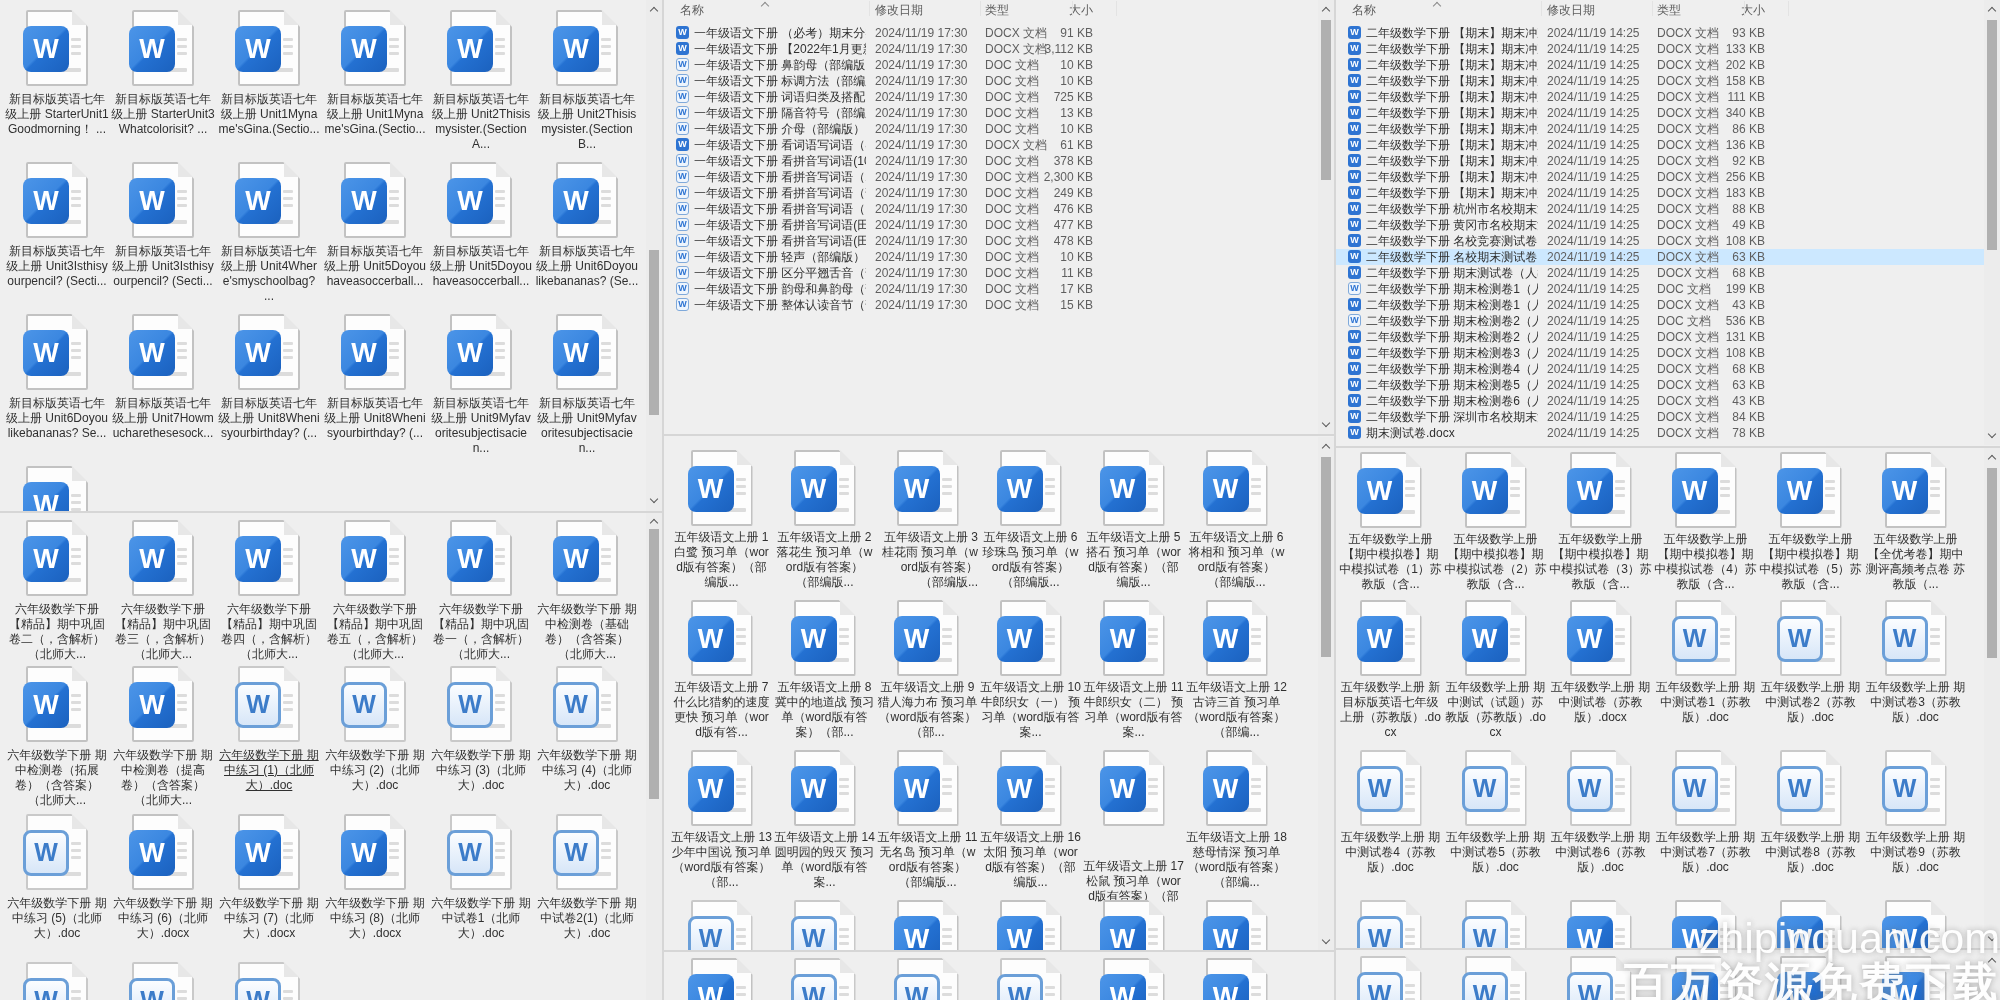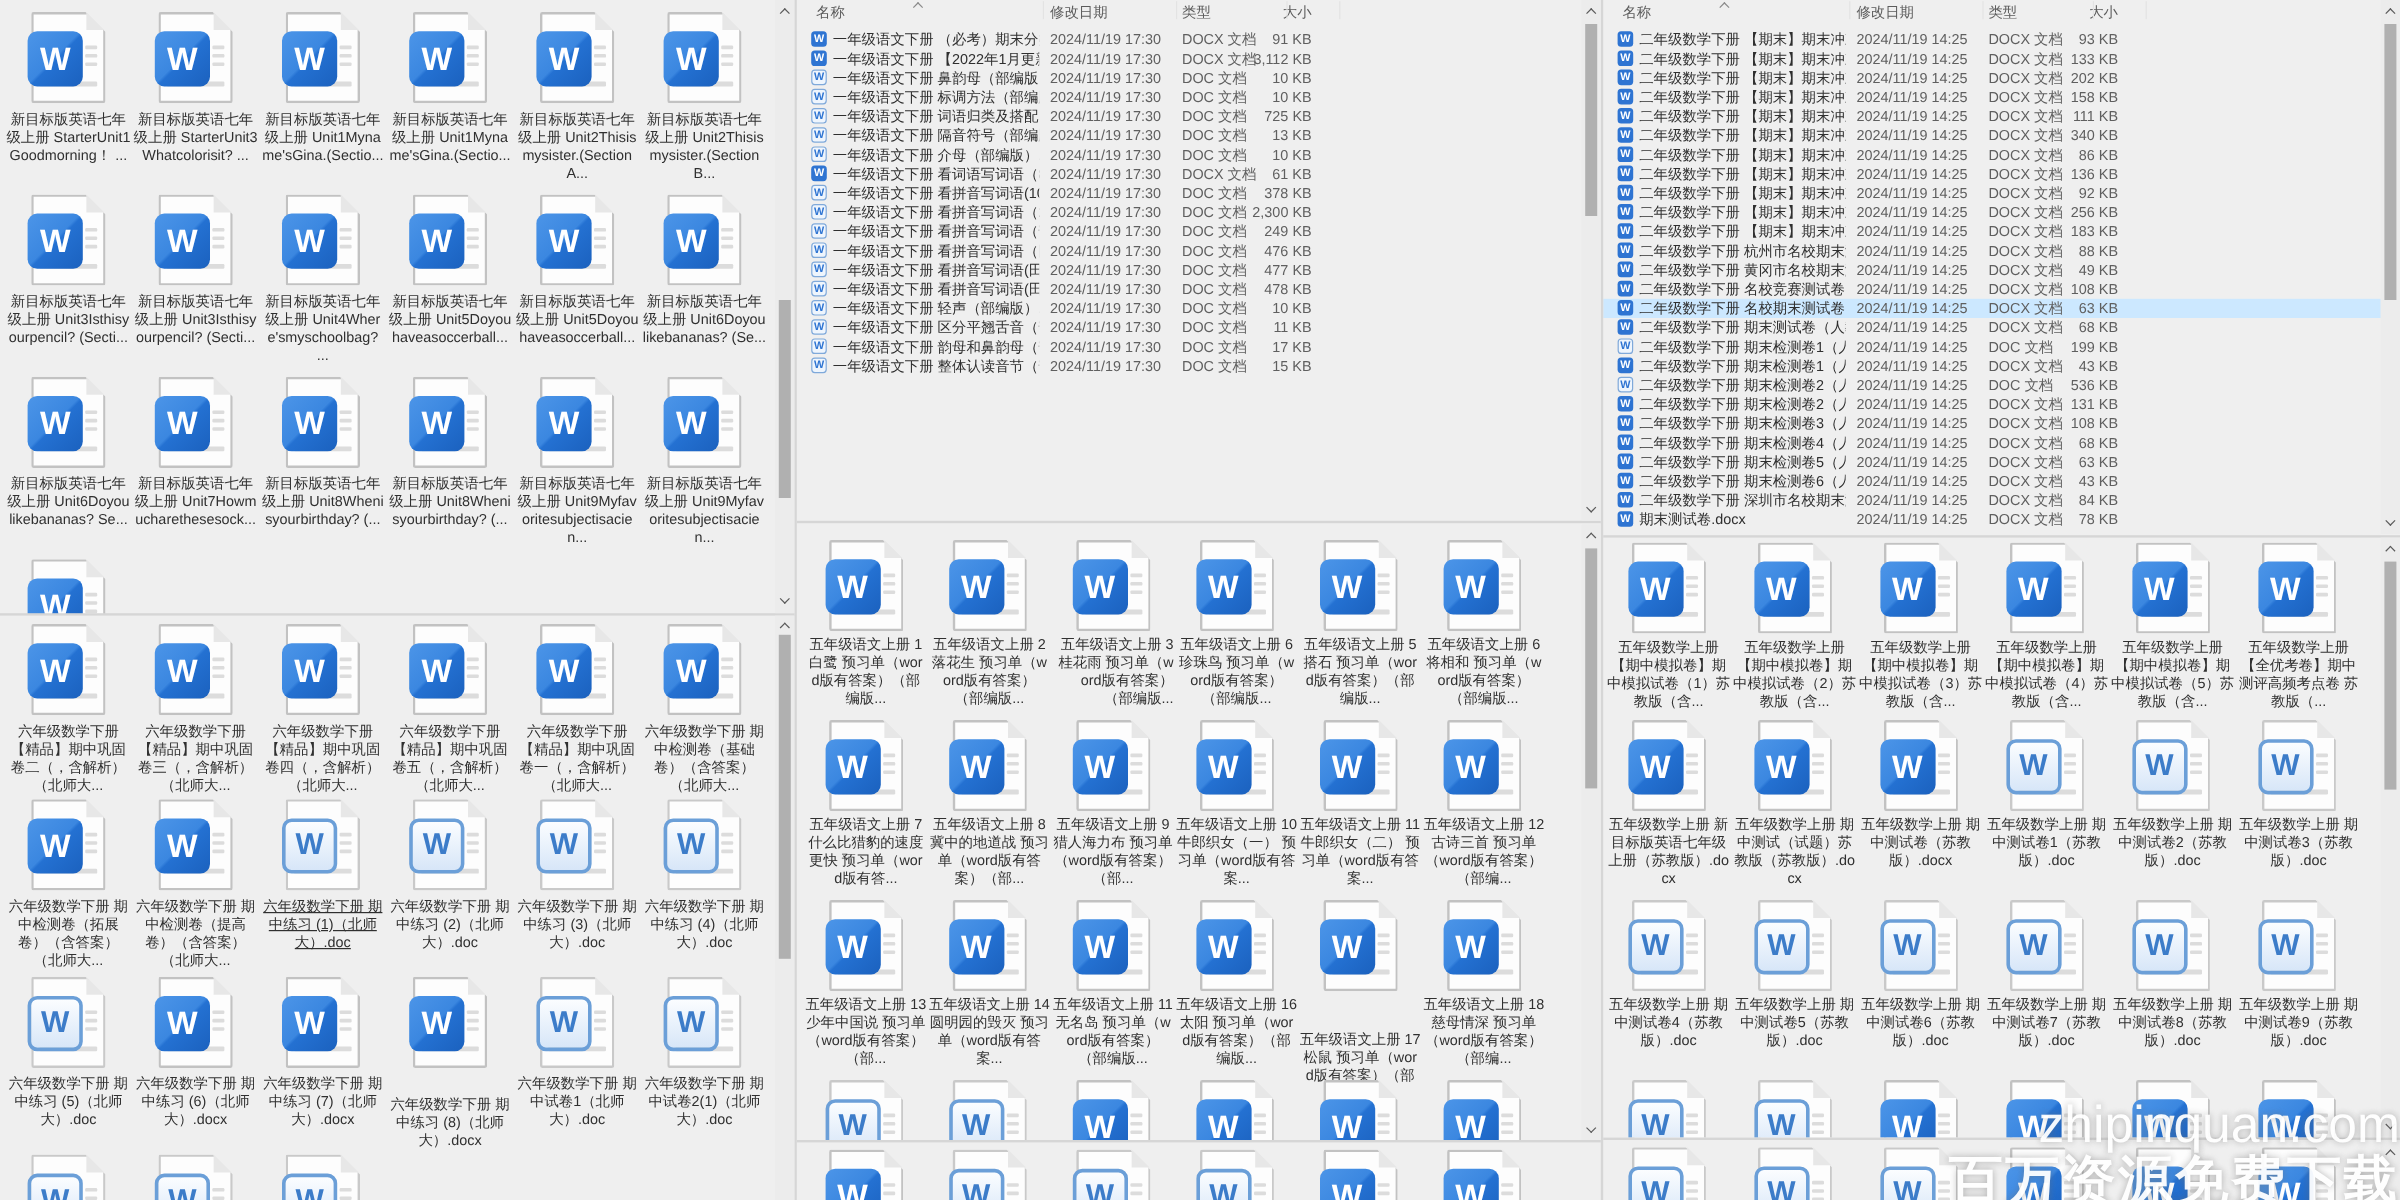--- a/index.html
+++ b/index.html
@@ -473,21 +473,21 @@
       <div class="gcell" style="left: 322px; top: 300px; width: 106px; height: 144px;">
         <div class="doc-icon">
           <div class="pg"></div>
           <div class="flap"></div>
           <div class="ln ln1"></div>
           <div class="ln ln2"></div>
           <div class="ln ln3"></div>
           <div class="ln ln4"></div>
           <div class="badge">W</div>
         </div>
-        <div class="glabel" style="top: 82px; margin-top: 17px;">六年级数学下册 期中练习 (8)（北师大）.docx</div>
+        <div class="glabel" style="top: 82px;">六年级数学下册 期中练习 (8)（北师大）.docx</div>
       </div>
       <div class="gcell" style="left: 428px; top: 300px; width: 106px; height: 144px;">
         <div class="doc-icon light">
           <div class="pg"></div>
           <div class="flap"></div>
           <div class="ln ln1"></div>
           <div class="ln ln2"></div>
           <div class="ln ln3"></div>
           <div class="ln ln4"></div>
           <div class="badge">W</div>

